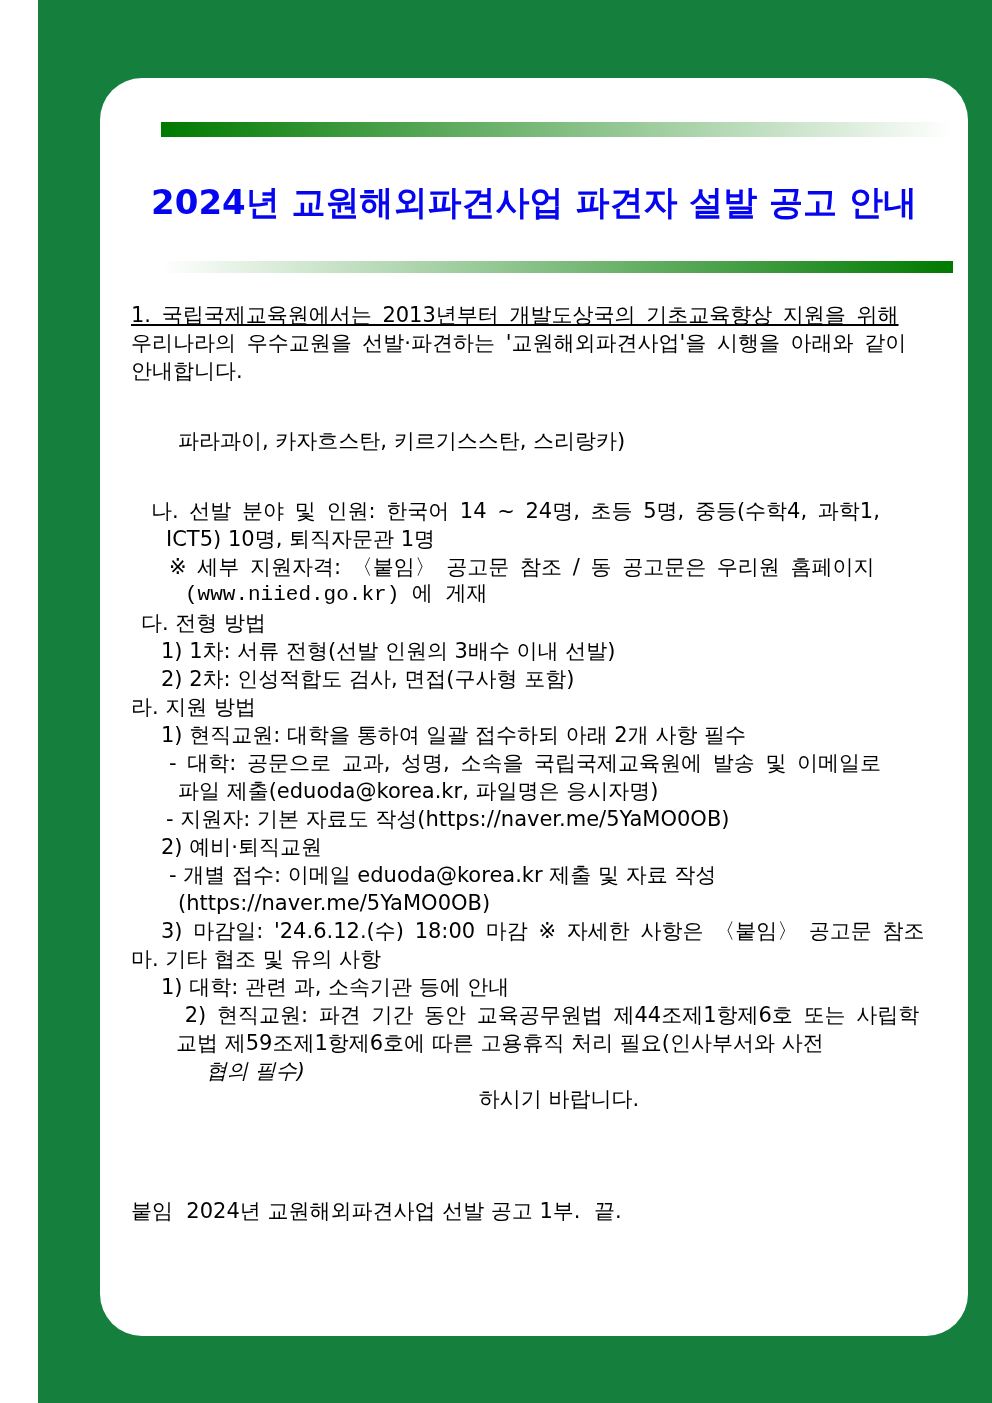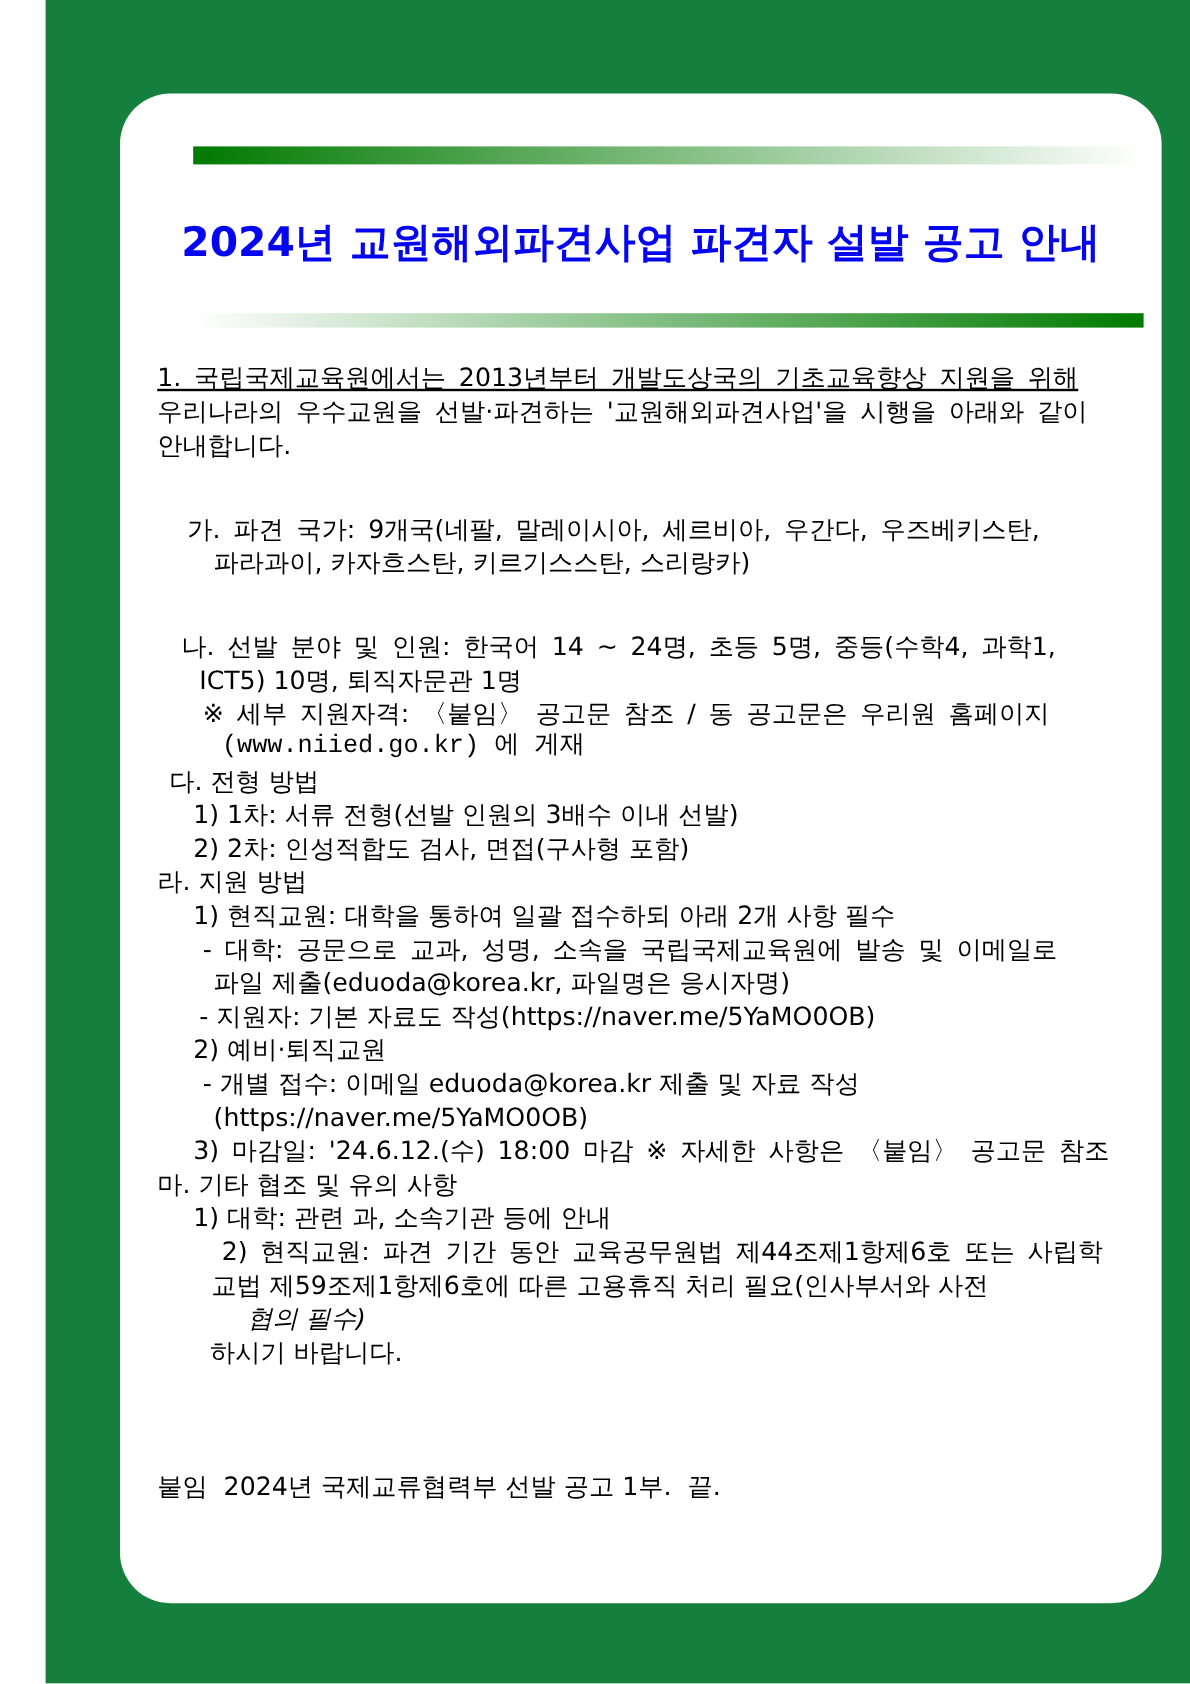--- a/index.html
+++ b/index.html
@@ -67,21 +67,20 @@
 <div class="page">
   <div class="card">
     <div class="bar bar-top"></div>
     <h1 class="title">2024년 교원해외파견사업 파견자 설발 공고 안내</h1>
     <div class="bar bar-bottom"></div>
     <div class="content" id="content">
         <div class="line" style="word-spacing: 4px; text-decoration: underline;">1. 국립국제교육원에서는 2013년부터 개발도상국의 기초교육향상 지원을 위해</div>
         <div class="line" style="word-spacing: 4px;">우리나라의 우수교원을 선발·파견하는 '교원해외파견사업'을 시행을 아래와 같이</div>
         <div class="line">안내합니다.</div>
         <div class="line" style="height: 42px;"></div>
-        <div class="line" style="padding-left: 25px; word-spacing: 4px;">가. 파견 국가: 9개국(네팔, 말레이시아, 세르비아, 우간다, 우즈베키스탄,</div>
         <div class="line" style="padding-left: 47px;">파라과이, 카자흐스탄, 키르기스스탄, 스리랑카)</div>
         <div class="line" style="height: 42px;"></div>
         <div class="line" style="padding-left: 20px; word-spacing: 4px;">나. 선발 분야 및 인원: 한국어 14 ~ 24명, 초등 5명, 중등(수학4, 과학1,</div>
         <div class="line" style="padding-left: 35px;">ICT5) 10명, 퇴직자문관 1명</div>
         <div class="line" style="padding-left: 38px; word-spacing: 4px;">※ 세부 지원자격: 〈붙임〉 공고문 참조 / 동 공고문은 우리원 홈페이지</div>
         <div class="line" style="padding-left: 54px; font-family: Liberation Mono, monospace;">(www.niied.go.kr) 에 게재</div>
         <div class="line" style="padding-left: 10px;">다. 전형 방법</div>
         <div class="line" style="padding-left: 30px;">1) 1차: 서류 전형(선발 인원의 3배수 이내 선발)</div>
         <div class="line" style="padding-left: 30px;">2) 2차: 인성적합도 검사, 면접(구사형 포함)</div>
         <div class="line">라. 지원 방법</div>
@@ -91,20 +90,20 @@
         <div class="line" style="padding-left: 35px;">- 지원자: 기본 자료도 작성(https://naver.me/5YaMO0OB)</div>
         <div class="line" style="padding-left: 30px;">2) 예비·퇴직교원</div>
         <div class="line" style="padding-left: 38px;">- 개별 접수: 이메일 eduoda@korea.kr 제출 및 자료 작성</div>
         <div class="line" style="padding-left: 47px;">(https://naver.me/5YaMO0OB)</div>
         <div class="line" style="padding-left: 30px; word-spacing: 4px;">3) 마감일: '24.6.12.(수) 18:00 마감 ※ 자세한 사항은 〈붙임〉 공고문 참조</div>
         <div class="line">마. 기타 협조 및 유의 사항</div>
         <div class="line" style="padding-left: 30px;">1) 대학: 관련 과, 소속기관 등에 안내</div>
         <div class="line" style="padding-left: 30px; word-spacing: 4px; text-align: center;">2) 현직교원: 파견 기간 동안 교육공무원법 제44조제1항제6호 또는 사립학</div>
         <div class="line" style="padding-left: 45px;">교법 제59조제1항제6호에 따른 고용휴직 처리 필요(인사부서와 사전</div>
         <div class="line" style="padding-left: 75px; font-style: italic;">협의 필수)</div>
-        <div class="line" style="padding-left: 44px;">하시기 바랍니다.</div>
+        <div class="line" style="padding-left: 44px; text-align: center;">하시기 바랍니다.</div>
         <div class="line" style="height: 28px;"></div>
         <div class="line" style="height: 28px;"></div>
         <div class="line" style="height: 28px;"></div>
-        <div class="line">붙임  2024년 국제교류협력부 선발 공고 1부.  끝.</div>
+        <div class="line">붙임  2024년 교원해외파견사업 선발 공고 1부.  끝.</div>
       </div>
   </div>
 </div>
 
 </body></html>

